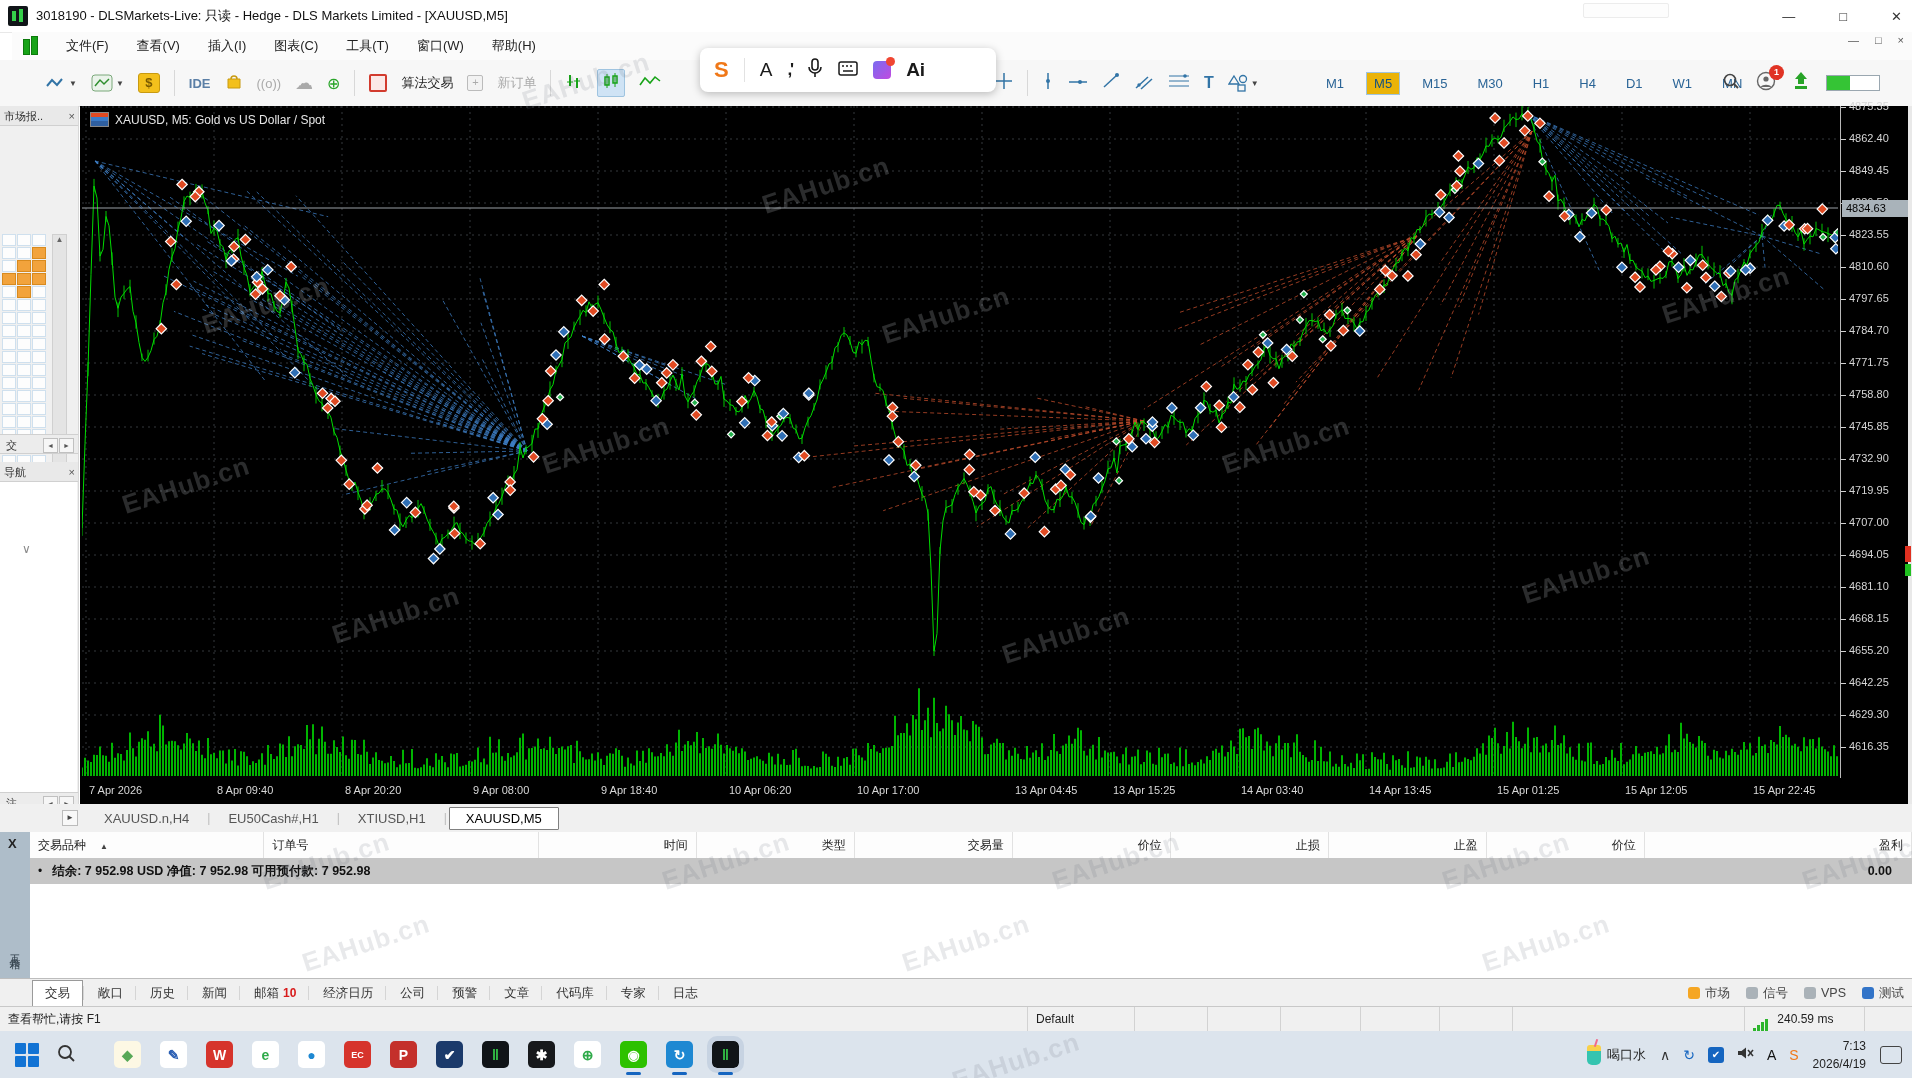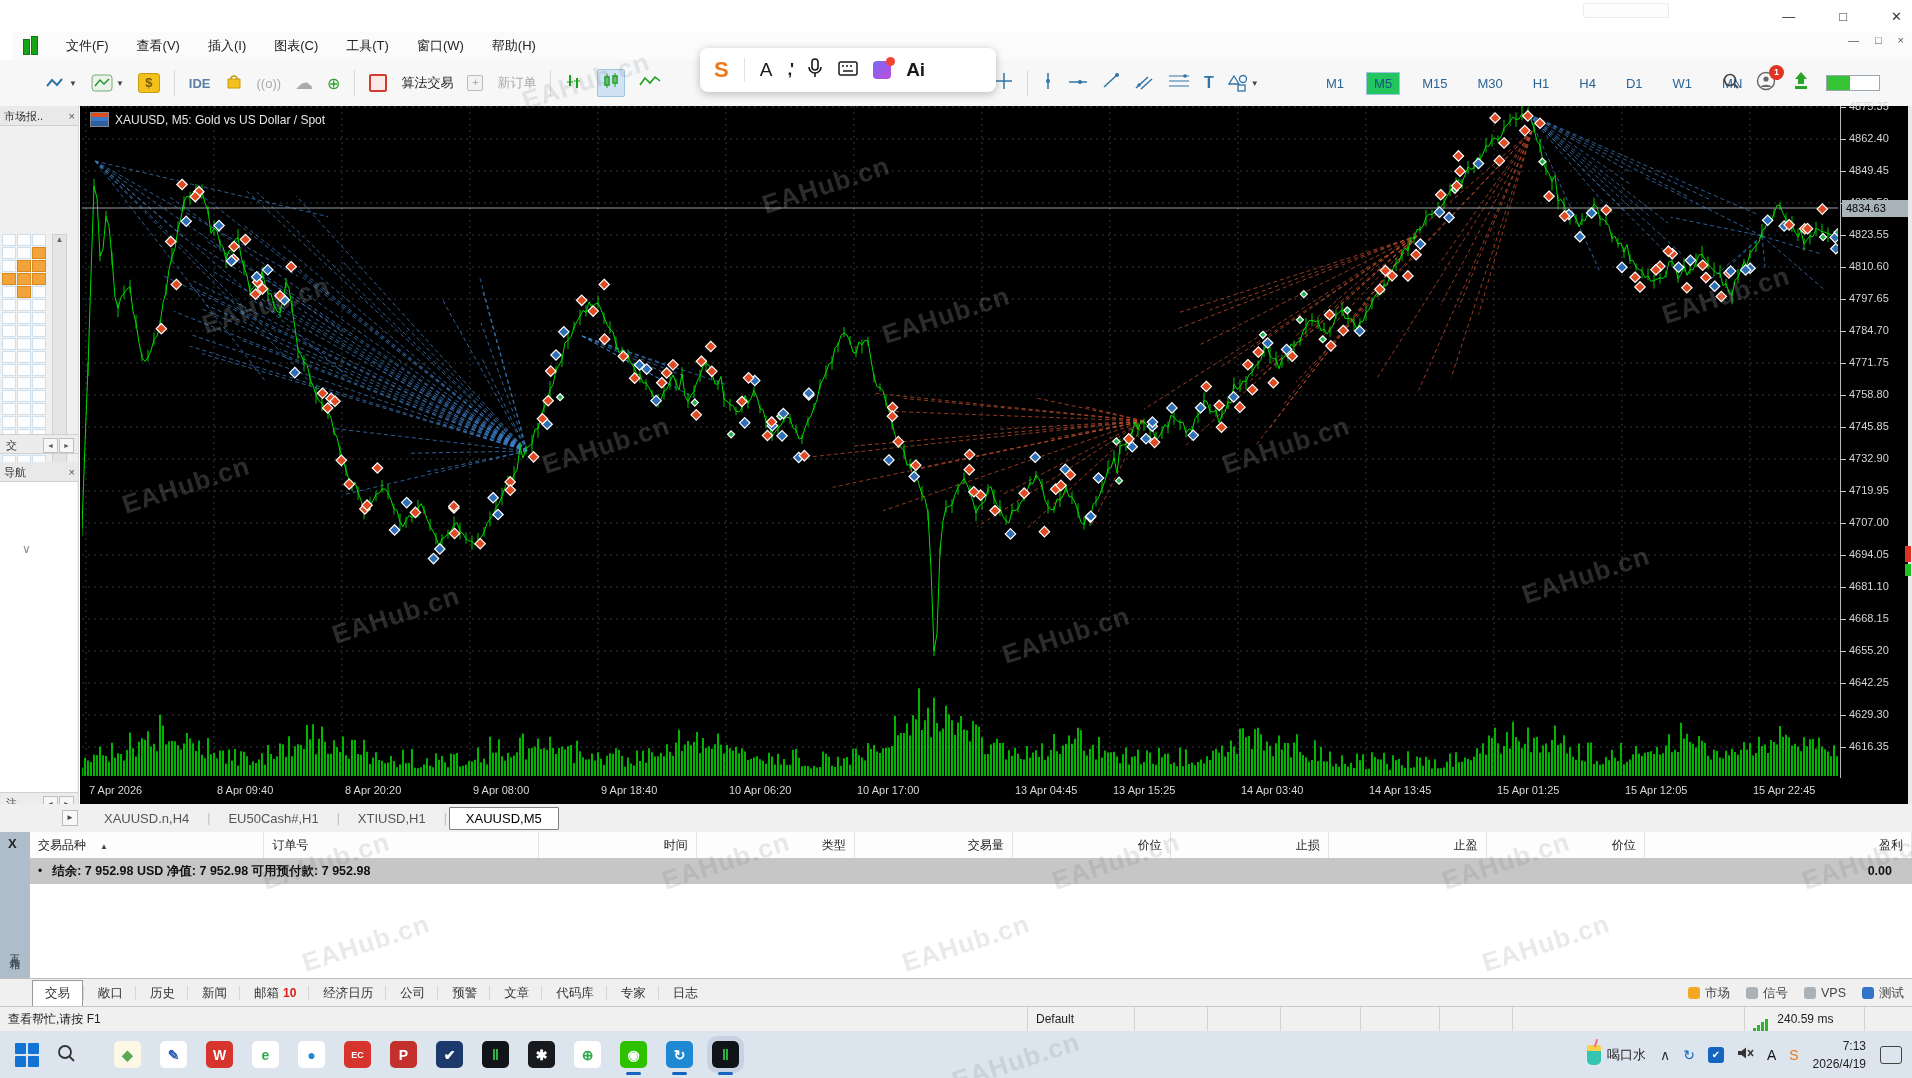--- a/index.html
+++ b/index.html
@@ -27,21 +27,21 @@
   .tblabel{font-size:13px;color:#222;}
   .tblabel.dis{color:#aaaaaa;}
   .caret{font-size:8px;color:#444;}
   .yellowbox{width:20px;height:18px;background:#f3c01c;border:1px solid #c89a10;border-radius:3px;color:#7a5a00;
              font-weight:bold;font-size:13px;text-align:center;line-height:18px;}
   .idebox{font-size:13px;font-weight:bold;color:#5b7fa6;letter-spacing:0;}
   .gray{color:#aaaaaa;}
   .algosq{width:14px;height:14px;border:2px solid #d23b2e;border-radius:2px;background:#fbe9e7;}
   .plussq{width:14px;height:14px;border:1px solid #bbb;border-radius:2px;color:#aaa;font-size:11px;line-height:13px;text-align:center;background:#f2f2f2;}
   .tf{font-size:13px;color:#2a6496;padding:3px 7px;border:1px solid transparent;}
-  .tf.active{background:#22c55e;border-color:#9fc4e0;color:#17527e;}
+  .tf.active{background:#eab308;border-color:#9fc4e0;color:#17527e;}
   .candlesel{background:#cfe3f5;border:1px solid #9fc4e0;padding:2px 4px;border-radius:2px;}
   #tb-progress{width:52px;height:14px;border:1px solid #9aa7b0;background:#fff;position:relative;}
   #tb-progress i{position:absolute;left:0;top:0;bottom:0;width:45%;background:#35c435;}
   #user-badge{position:absolute;top:-6px;right:-8px;background:#e03324;color:#fff;border-radius:50%;
               width:15px;height:15px;font-size:9px;line-height:15px;text-align:center;font-weight:bold;}
   
   #ime{left:700px;top:48px;width:268px;height:44px;background:#ffffff;border-radius:8px;
        box-shadow:0 2px 8px rgba(0,0,0,.25);display:flex;align-items:center;gap:15px;padding:0 14px;z-index:60;}
   #ime .sep{width:1px;height:24px;background:#e2e2e2;}
   #ime span{font-size:19px;color:#1a1a1a;}
@@ -137,20 +137,27 @@
   
   .wm{position:absolute;font-size:26px;font-weight:bold;transform:rotate(-18deg);pointer-events:none;letter-spacing:1px;z-index:40;}
   .wm.light{color:rgba(215,220,225,0.20);}
   .wm.dark{color:rgba(90,100,110,0.14);}
 </style>
 </head>
 <body>
 
 <div id="root">
 
+  <div id="titlebar" class="abs">
+    <div id="app-icon">
+        <i style="left:4px;top:5px;height:10px"></i>
+        <i style="left:11px;top:3px;height:13px"></i>
+      </div>
+    <div id="title-text">3018190 - DLSMarkets-Live: 只读 - Hedge - DLS Markets Limited - [XAUUSD,M5]</div>
+  </div>
   <div id="titlebar-highlight" class="abs"></div>
   <div id="win-controls">
     <span>—</span>
     <span>□</span>
     <span>✕</span>
   </div>
 
   <div id="menubar" class="abs">
     <div id="menu-app-icon">
         <i style="left:3px;width:5px;height:14px"></i>

